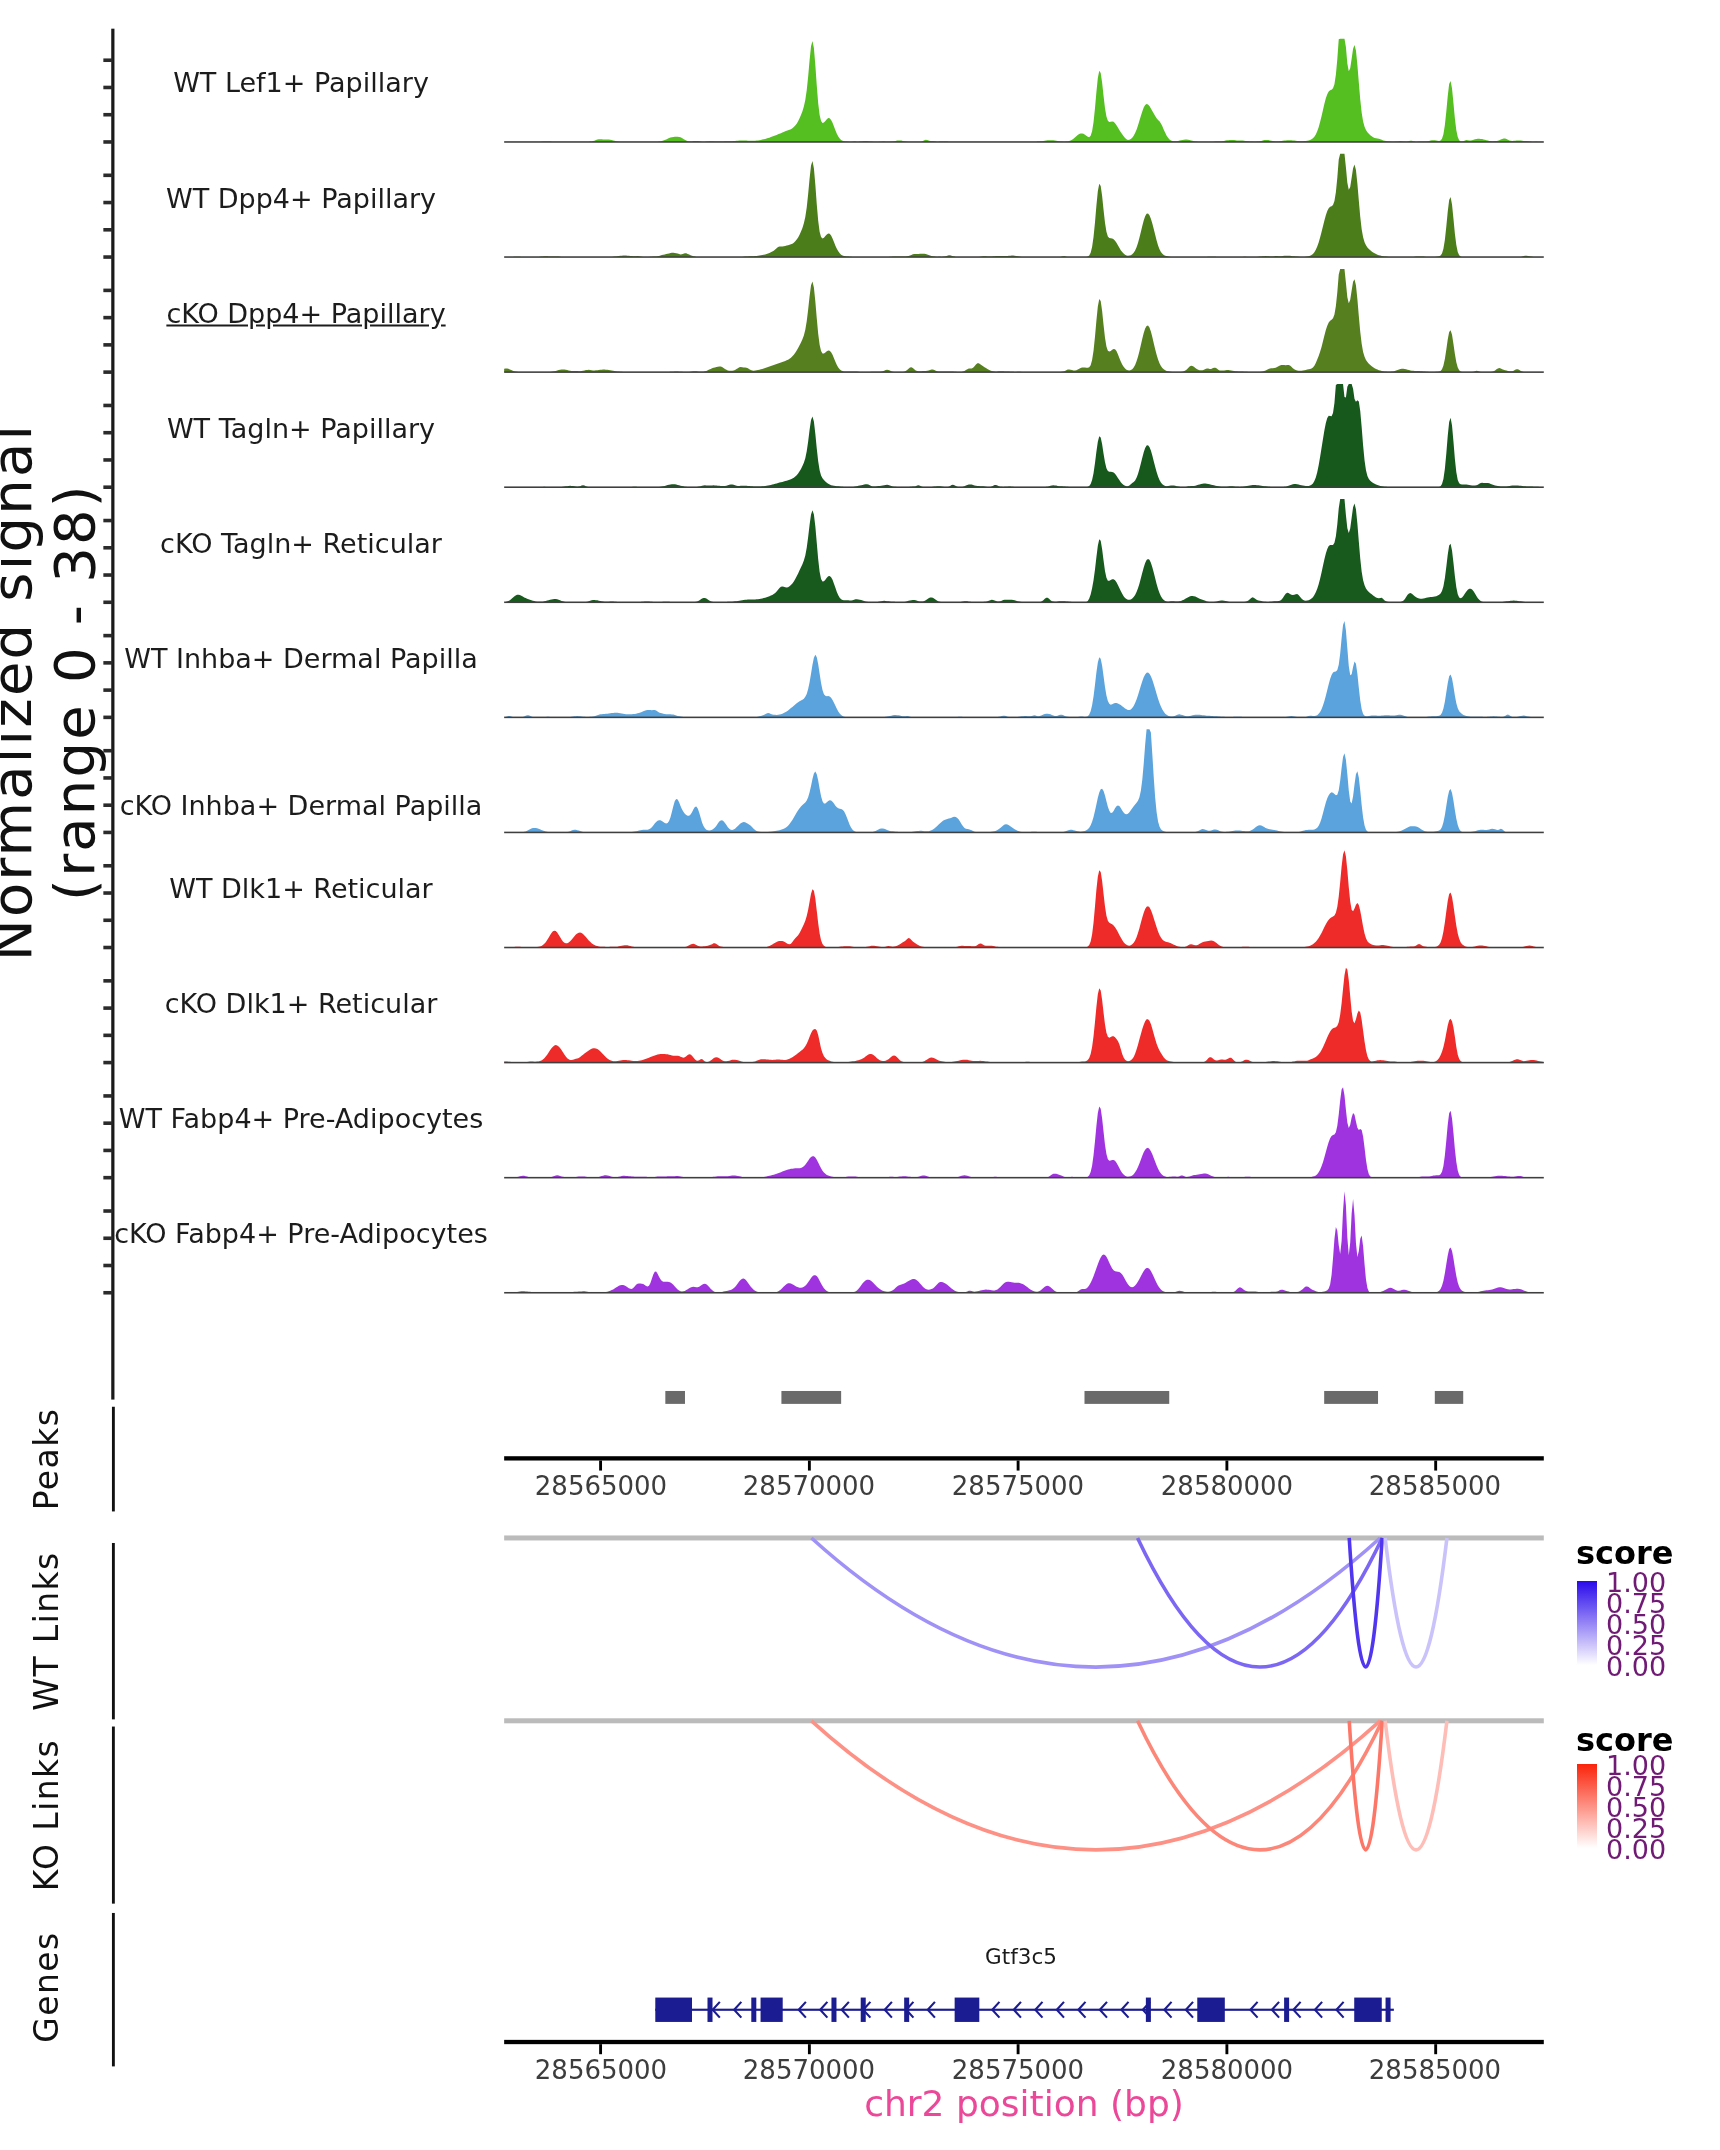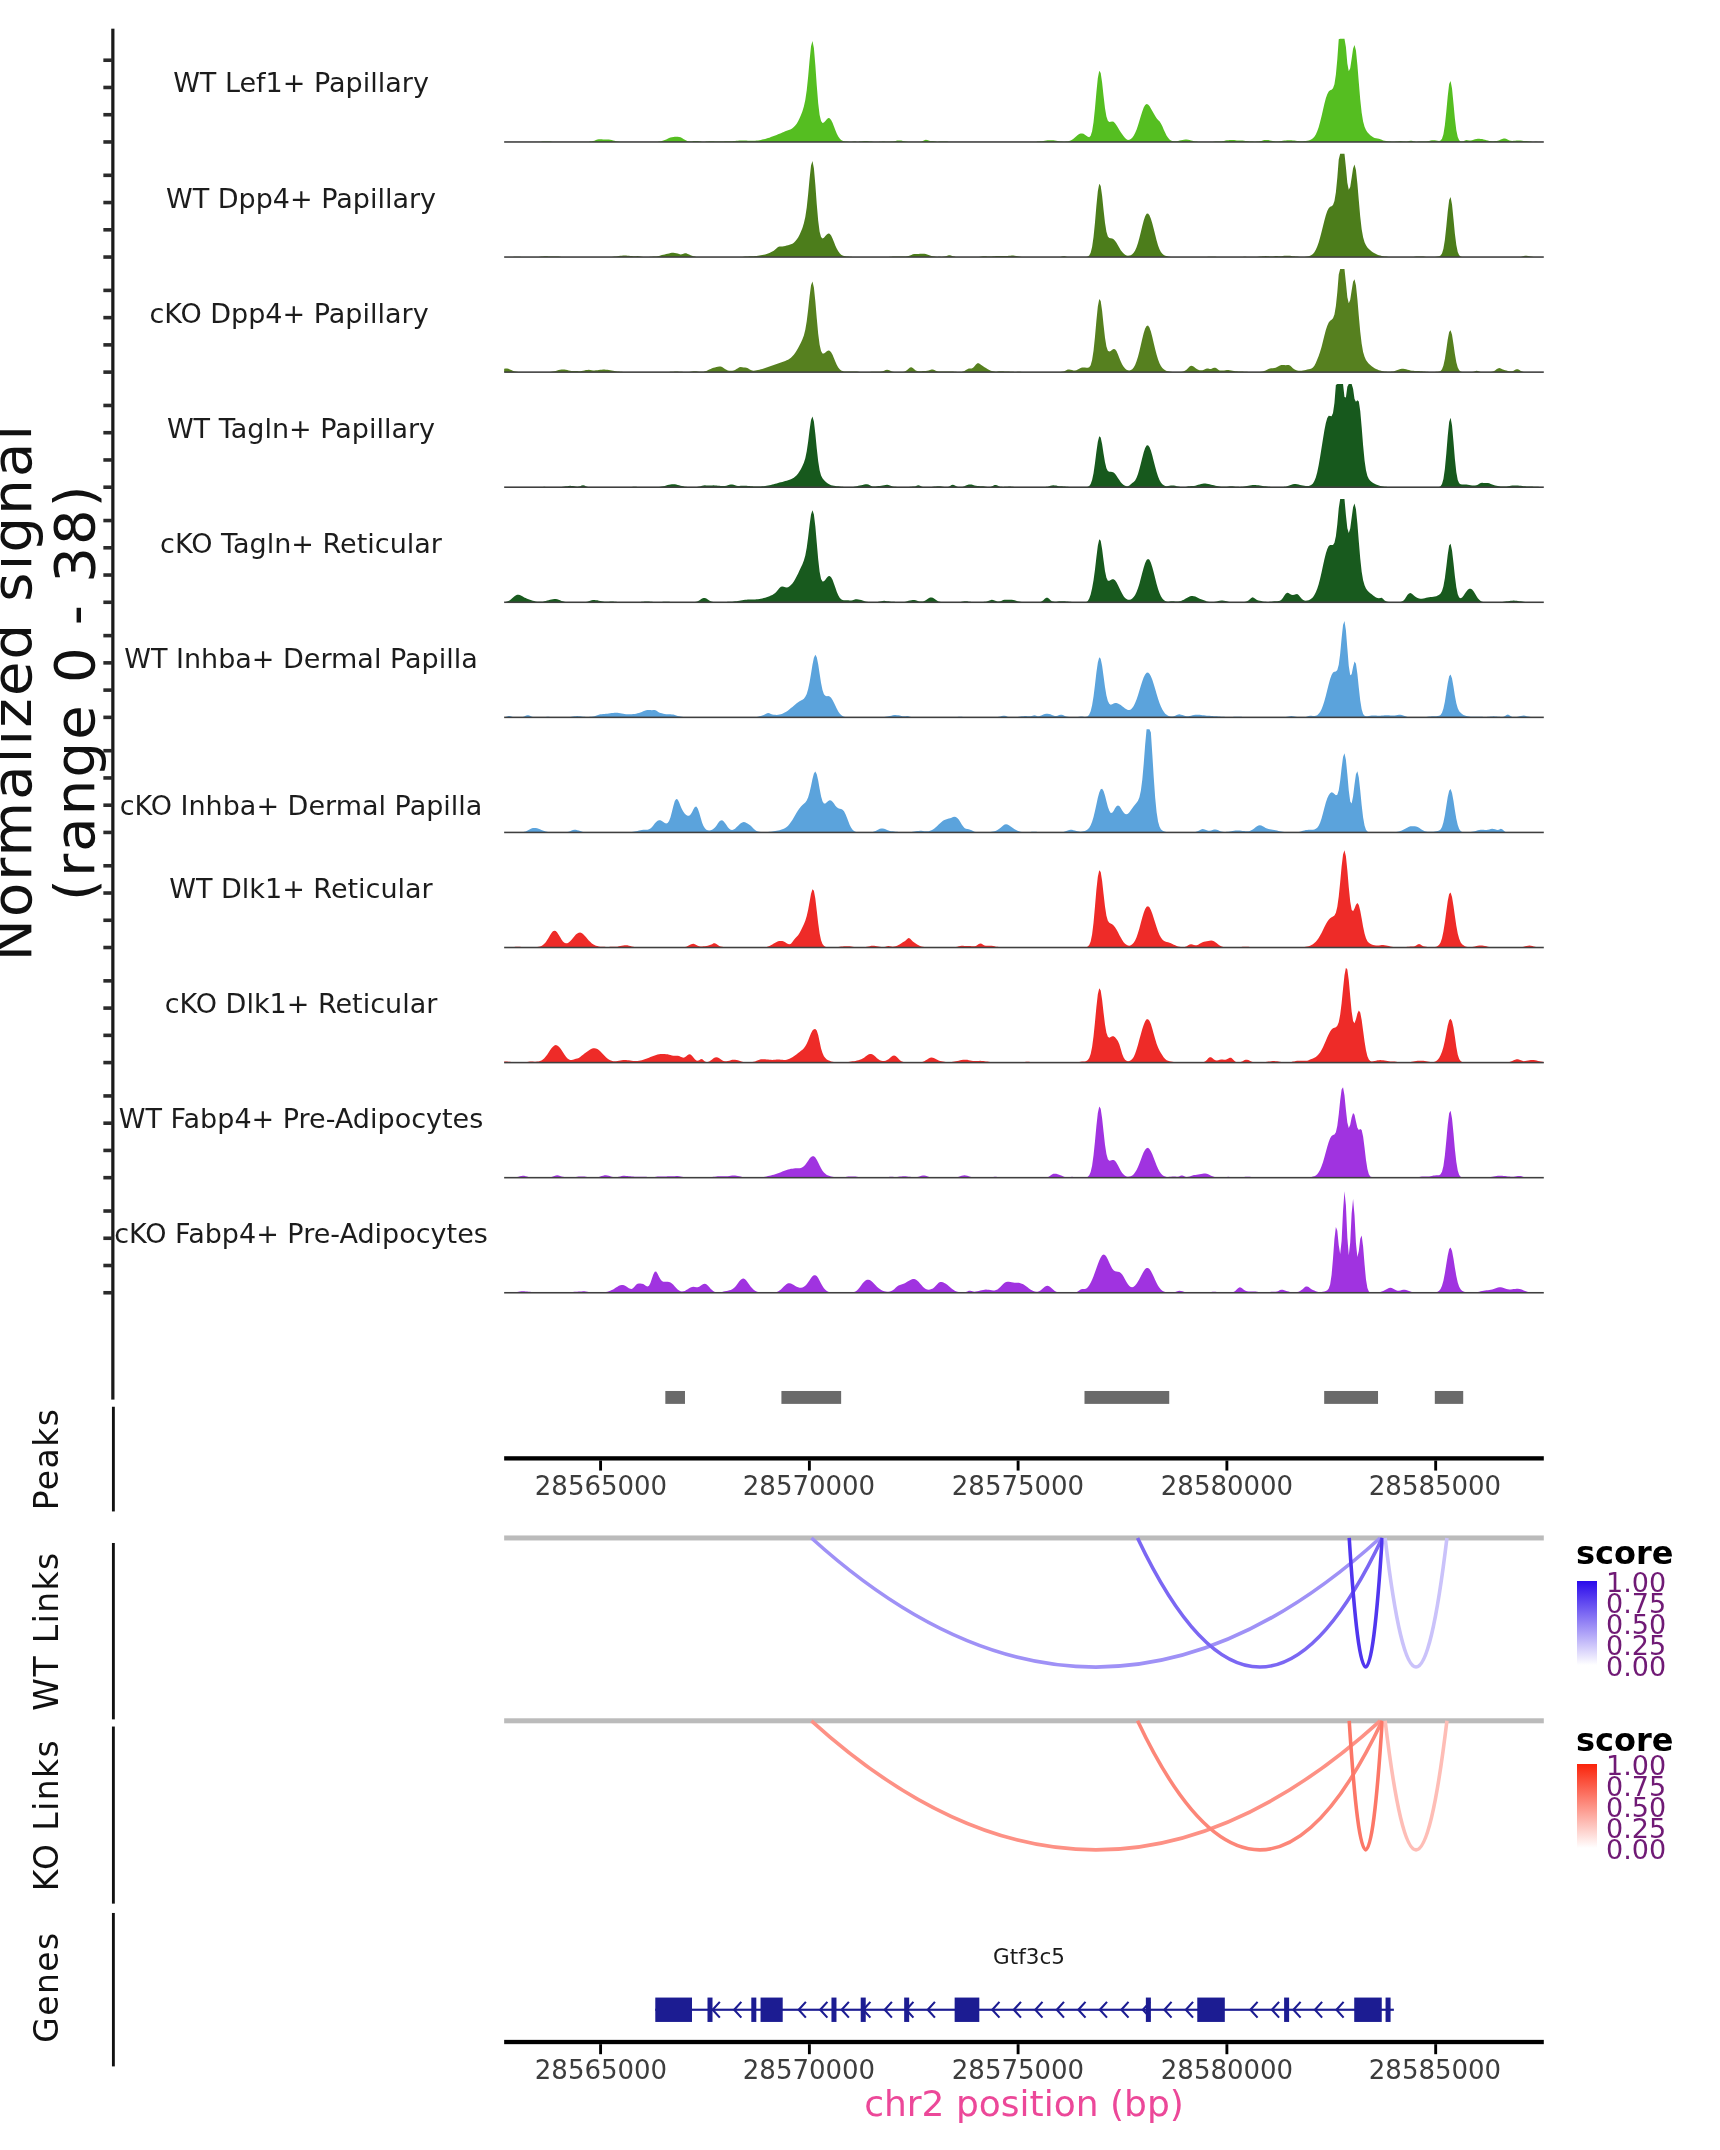--- a/index.html
+++ b/index.html
@@ -9,21 +9,21 @@
   svg{position:absolute;left:0;top:0;}
   .ctr{transform:translate(-50%,-50%);white-space:nowrap;}
   .rot{transform:translate(-50%,-50%) rotate(-90deg);white-space:nowrap;}
   .ylabel{font-size:56px;color:#111;text-align:center;line-height:1.12;letter-spacing:2.2px;}
   .section-label{font-size:33px;color:#111;letter-spacing:1.4px;}
   .track-label{font-size:27px;color:#1c1c1c;}
   .tick-label{font-size:26px;color:#3d3d3d;transform:translateX(-50%);white-space:nowrap;}
   .legend-title{font-size:32px;color:#000;font-weight:bold;}
   .legend-bar{width:20px;height:84px;}
   .legend-labels{font-size:27px;line-height:21px;color:#701a75;}
-  .gene-name{font-size:21.5px;color:#1a1a1a;transform:translateX(-50%);margin-left:8px;}
+  .gene-name{font-size:21.5px;color:#1a1a1a;transform:translateX(-50%);}
   .axis-title{font-size:36px;color:#ec4899;transform:translateX(-50%);}
 </style>
 </head>
 <body>
 
 <div class="canvas">
   <svg id="plot" width="1721" height="2151" viewBox="0 0 2400 3000">
       <rect x="155" y="40" width="4.5" height="1912" fill="#1a1a1a"></rect>
       <rect x="144" y="195.5" width="13" height="5" fill="#2b2b2b"></rect>
       <rect x="144" y="157.5" width="13" height="5" fill="#2b2b2b"></rect>
@@ -191,21 +191,21 @@
     <div>0.25</div>
     <div>0.00</div>
   </div>
 
   <div class="abs gene-name" style="left:1021px;top:1944px;">Gtf3c5</div>
   <div class="abs axis-title" style="left:1024px;top:2083px;">chr2 position (bp)</div>
 
   <div id="labels-layer">
       <div class="abs track-label ctr" style="left:301px;top:82px;">WT Lef1+ Papillary</div>
       <div class="abs track-label ctr" style="left:301px;top:198px;">WT Dpp4+ Papillary</div>
-      <div class="abs track-label ctr" style="left:289px;top:313px;">cKO Dpp4+ Papillary</div>
+      <div class="abs track-label ctr" style="left:306px;top:313px;text-decoration:underline;">cKO Dpp4+ Papillary</div>
       <div class="abs track-label ctr" style="left:301px;top:428px;">WT Tagln+ Papillary</div>
       <div class="abs track-label ctr" style="left:301px;top:543px;">cKO Tagln+ Reticular</div>
       <div class="abs track-label ctr" style="left:301px;top:658px;">WT Inhba+ Dermal Papilla</div>
       <div class="abs track-label ctr" style="left:301px;top:805px;">cKO Inhba+ Dermal Papilla</div>
       <div class="abs track-label ctr" style="left:301px;top:888px;">WT Dlk1+ Reticular</div>
       <div class="abs track-label ctr" style="left:301px;top:1003px;">cKO Dlk1+ Reticular</div>
       <div class="abs track-label ctr" style="left:301px;top:1118px;">WT Fabp4+ Pre-Adipocytes</div>
       <div class="abs track-label ctr" style="left:301px;top:1233px;">cKO Fabp4+ Pre-Adipocytes</div>
       <div class="abs tick-label" style="left:601px;top:1471px;">28565000</div>
       <div class="abs tick-label" style="left:809px;top:1471px;">28570000</div>

